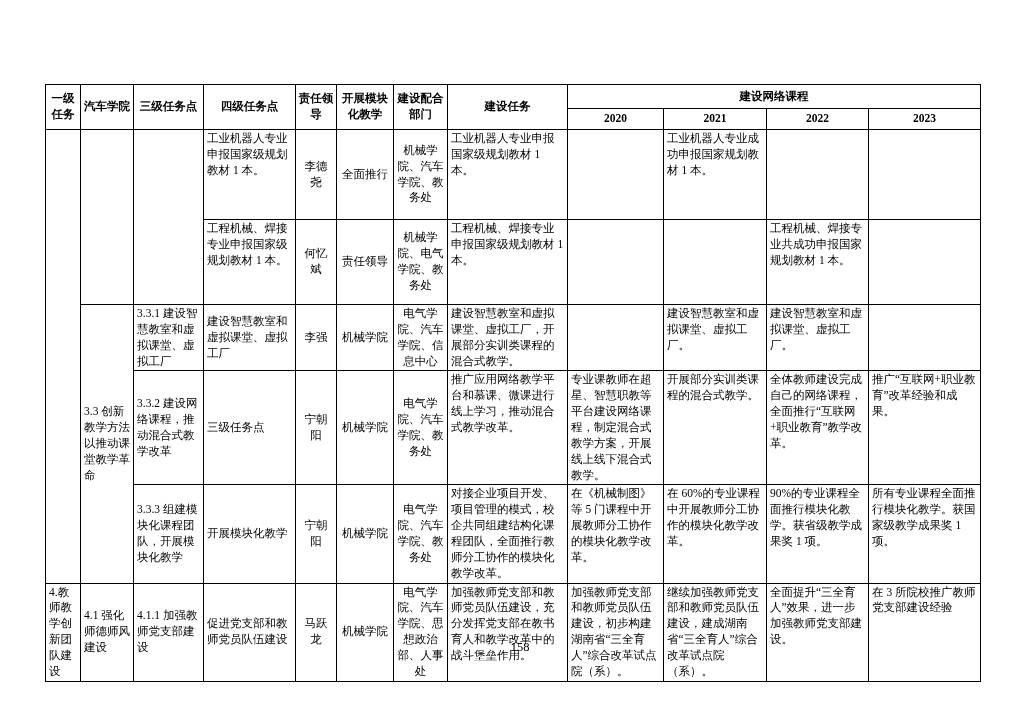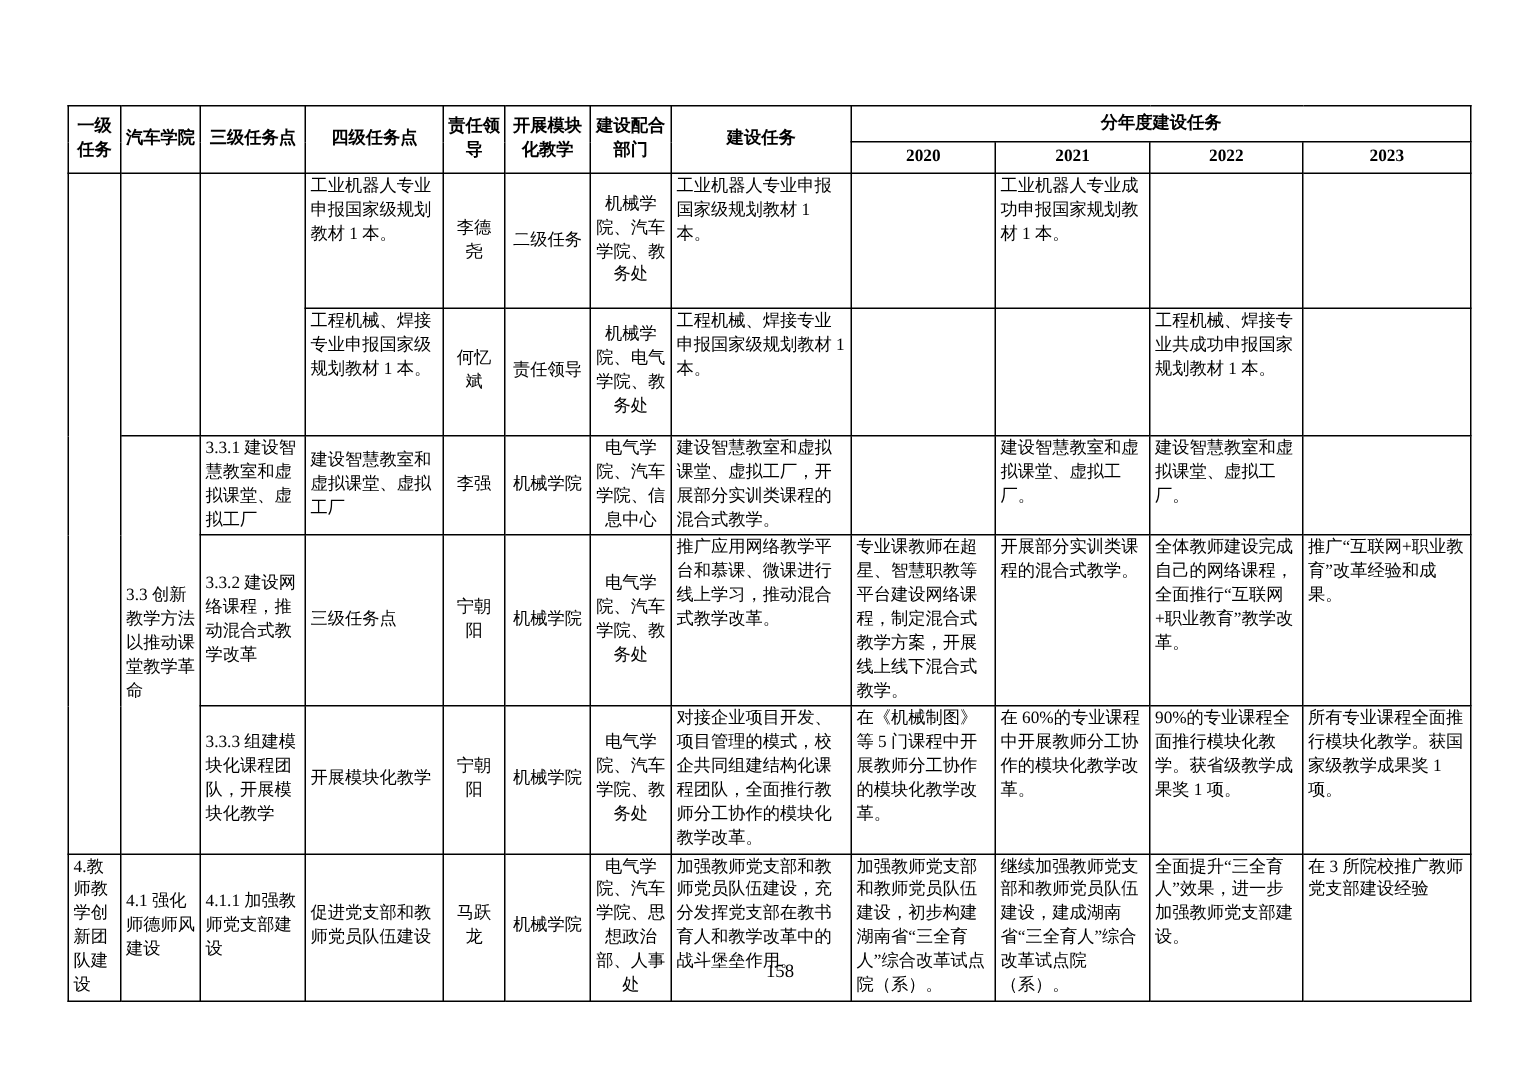--- a/index.html
+++ b/index.html
@@ -3,21 +3,21 @@
 <meta charset="utf-8">
 <style>
   html,body { margin:0; padding:0; }
   body {
     width:1024px; height:724px; background:#ffffff;
     font-family:"Liberation Serif","DejaVu Serif",serif;
     color:#000;
   }
   .page { position:relative; width:1024px; height:724px; background:#ffffff; overflow:hidden; }
   table.task-table {
-    position:absolute; left:45px; top:70px; width:935px;
+    position:absolute; left:45px; top:84px; width:935px;
     border-collapse:collapse; table-layout:fixed;padding-left:40px;
   }
   th, td {
     border:1px solid #000;
     font-size:11.5px; line-height:1.38;
     padding:1px 3px;
     word-break:break-all;
     overflow:hidden;
   }
   th {
@@ -61,37 +61,37 @@
     <thead>
       <tr class="hr1">
         <th rowspan="2">一级任务</th>
         <th rowspan="2">汽车学院</th>
         <th rowspan="2">三级任务点</th>
         <th rowspan="2">四级任务点</th>
         <th rowspan="2">责任领导</th>
         <th rowspan="2">开展模块化教学</th>
         <th rowspan="2">建设配合部门</th>
         <th rowspan="2">建设任务</th>
-        <th colspan="4">分年度建设任务</th>
+        <th colspan="4">建设网络课程</th>
       </tr>
       <tr class="hr2">
         <th>2020</th>
         <th>2021</th>
         <th>2022</th>
         <th>2023</th>
       </tr>
     </thead>
     <tbody>
         <tr>
           <td rowspan="5"></td>
           <td rowspan="2"></td>
           <td rowspan="2"></td>
           <td class="lt">工业机器人专业申报国家级规划教材 1 本。</td>
           <td>李德尧</td>
-          <td>二级任务</td>
+          <td>全面推行</td>
           <td>机械学院、汽车学院、教务处</td>
           <td class="lt">工业机器人专业申报国家级规划教材 1 本。</td>
           <td></td>
           <td class="lt">工业机器人专业成功申报国家规划教材 1 本。</td>
           <td></td>
           <td></td>
         </tr>
         <tr>
           <td class="lt">工程机械、焊接专业申报国家级规划教材 1 本。</td>
           <td>何忆斌</td>

